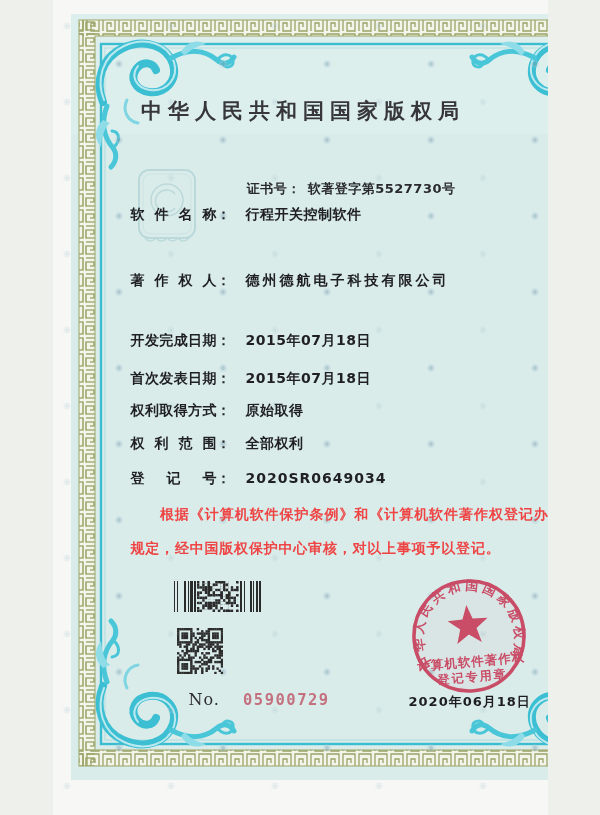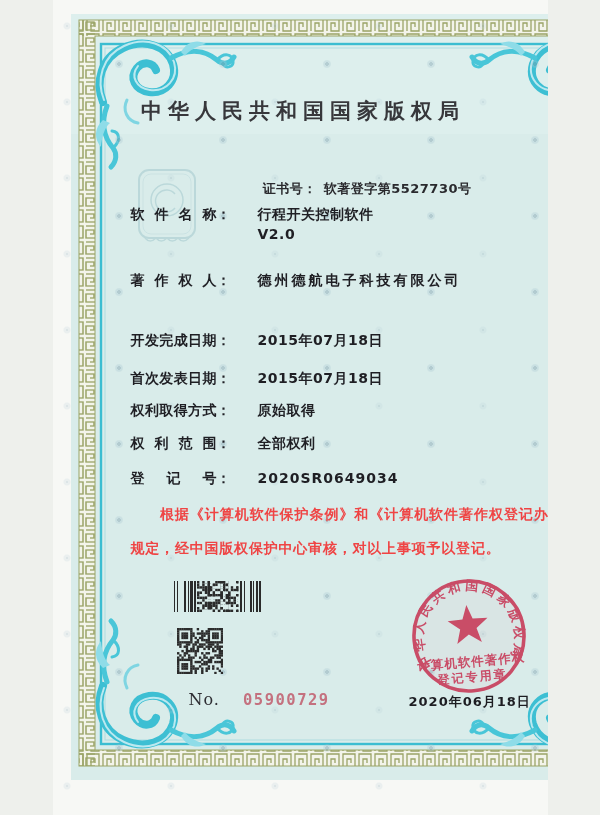--- a/index.html
+++ b/index.html
@@ -23,30 +23,30 @@
     position:absolute;left:0;top:97px;width:100%;text-align:center;
     font-family:"DejaVu Serif","Liberation Serif",serif;
     font-size:21px;font-weight:600;letter-spacing:6px;color:#37373b;text-indent:6px;
   }
   .cert-title{
     position:absolute;left:0;top:133px;width:100%;text-align:center;
     font-family:"DejaVu Serif","Liberation Serif",serif;
     font-size:30px;font-weight:700;letter-spacing:3px;color:#26262a;text-indent:3px;
   }
   .certno{
-    position:absolute;top:180px;right:76px;
+    position:absolute;top:180px;right:92px;
     font-size:13px;font-weight:700;color:#2a2a2e;letter-spacing:.5px;
   }
   .certno .cn-label{margin-right:7px;}
   .row{position:absolute;left:78px;display:flex;align-items:flex-start;
        font-size:14px;font-weight:700;color:#1f1f24;line-height:20px;}
   .lbl{display:inline-flex;flex:none;}
   .jchars{display:inline-flex;justify-content:space-between;width:86px;}
   .colon{width:15px;}
-  .val{margin-left:26px;letter-spacing:.5px;}
+  .val{margin-left:14px;letter-spacing:.5px;}
   .val .v2{display:block;}
   .r1{top:204px;} .r2{top:270px;} .r3{top:330px;} .r4{top:368px;}
   .r5{top:400px;} .r6{top:433px;} .r7{top:468px;}
   .r2 .val{letter-spacing:3px;}
   .r7 .val{letter-spacing:1px;}
   .paragraph{
     position:absolute;left:78px;top:497px;width:463px;
     font-size:14px;font-weight:600;color:#ef4444;line-height:34px;
     text-indent:2.1em;letter-spacing:.8px;text-align:justify;
   }
@@ -137,21 +137,21 @@
     <div class="row r1">
       <span class="lbl">
           <span class="jchars">
             <span>软</span>
             <span>件</span>
             <span>名</span>
             <span>称</span>
           </span>
           <span class="colon">：</span>
         </span>
-      <span class="val"><span>行程开关控制软件</span><span class="v2">V2.0</span></span>
+      <span class="val"><span>行程开关控制软件</span></span>
     </div>
 
     <div class="row r2">
       <span class="lbl">
           <span class="jchars">
             <span>著</span>
             <span>作</span>
             <span>权</span>
             <span>人</span>
           </span>

